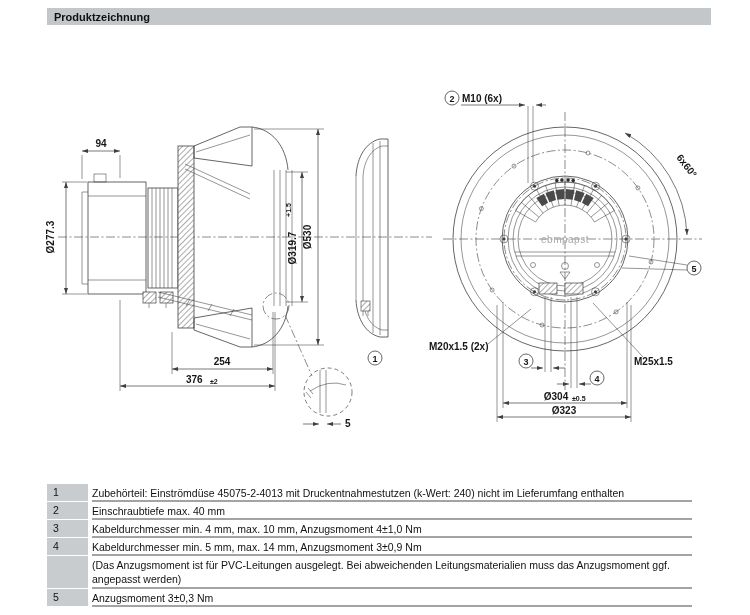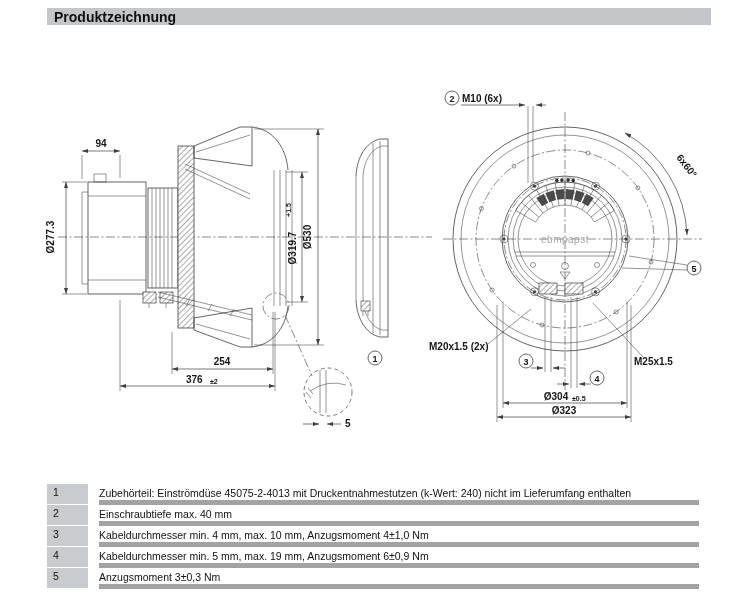--- a/index.html
+++ b/index.html
@@ -1,27 +1,27 @@
 <!DOCTYPE html>
 <html><head>
 <meta charset="utf-8">
 <style>
   html,body{margin:0;padding:0;background:#fff;}
   #sheet{position:relative;width:750px;height:615px;background:#fff;overflow:hidden;
          font-family:"Liberation Sans",sans-serif;color:#111;}
   #header-bar{position:absolute;left:47px;top:8px;width:664px;height:17px;
               background:#c3c7ca;display:flex;align-items:center;}
-  #header-bar span{font-size:14px;font-weight:bold;padding-left:7px;color:#101010;}
+  #header-bar span{font-size:11px;font-weight:bold;padding-left:7px;color:#101010;}
   #drawing-svg{position:absolute;left:0;top:26px;}
   
   #notes-table{position:absolute;left:47px;top:484px;width:665px;font-size:10.5px;}
   .note-row{display:flex;align-items:stretch;}
   .note-num{flex:0 0 41px;background:#c9ccce;border-bottom:1.5px solid #fff;
             padding:2px 0 0 6px;box-sizing:border-box;}
-  .note-txt{flex:1;margin-left:11px;border-bottom:5px solid #a3a3a3;
+  .note-txt{flex:1;margin-left:4px;border-bottom:2px solid #a3a3a3;
             padding:2px 0 0 0;max-width:600px;line-height:14px;}
   .note-row.tall .note-num{min-height:33px;}
   .note-row:not(.tall) .note-num{min-height:17px;}
   text{font-family:"Liberation Sans",sans-serif;fill:#161616;}
   .dim{font-size:10px;font-weight:bold;}
   .dimsmall{font-size:7px;font-weight:bold;}
   .balloon-t{font-size:9px;font-weight:bold;}
   .logo-t{font-size:10px;fill:#a8a8a8;letter-spacing:.5px;}
   .ln{stroke:#3f3f3f;stroke-width:.8;fill:none;}
   .thin{stroke:#3f3f3f;stroke-width:.55;fill:none;}
@@ -371,21 +371,25 @@
     <div class="note-row">
       <div class="note-num">2</div>
       <div class="note-txt">Einschraubtiefe max. 40 mm</div>
     </div>
     <div class="note-row">
       <div class="note-num">3</div>
       <div class="note-txt">Kabeldurchmesser min. 4 mm, max. 10 mm, Anzugsmoment 4±1,0 Nm</div>
     </div>
     <div class="note-row">
       <div class="note-num">4</div>
-      <div class="note-txt">Kabeldurchmesser min. 5 mm, max. 19 mm, Anzugsmoment 6±0,9 Nm</div>
+      <div class="note-txt">Kabeldurchmesser min. 5 mm, max. 14 mm, Anzugsmoment 3±0,9 Nm</div>
+    </div>
+    <div class="note-row tall">
+      <div class="note-num"></div>
+      <div class="note-txt">(Das Anzugsmoment ist für PVC-Leitungen ausgelegt. Bei abweichenden Leitungsmaterialien muss das Anzugsmoment ggf. angepasst werden)</div>
     </div>
     <div class="note-row">
       <div class="note-num">5</div>
       <div class="note-txt">Anzugsmoment 3±0,3 Nm</div>
     </div>
   </div>
 
 </div>
 
 </body></html>

